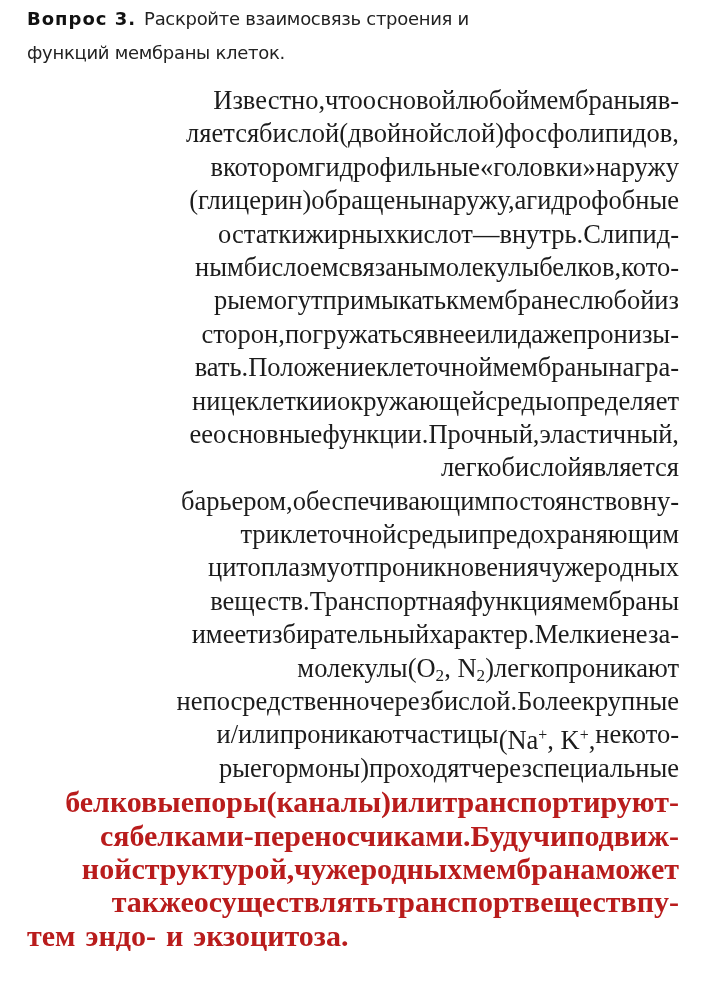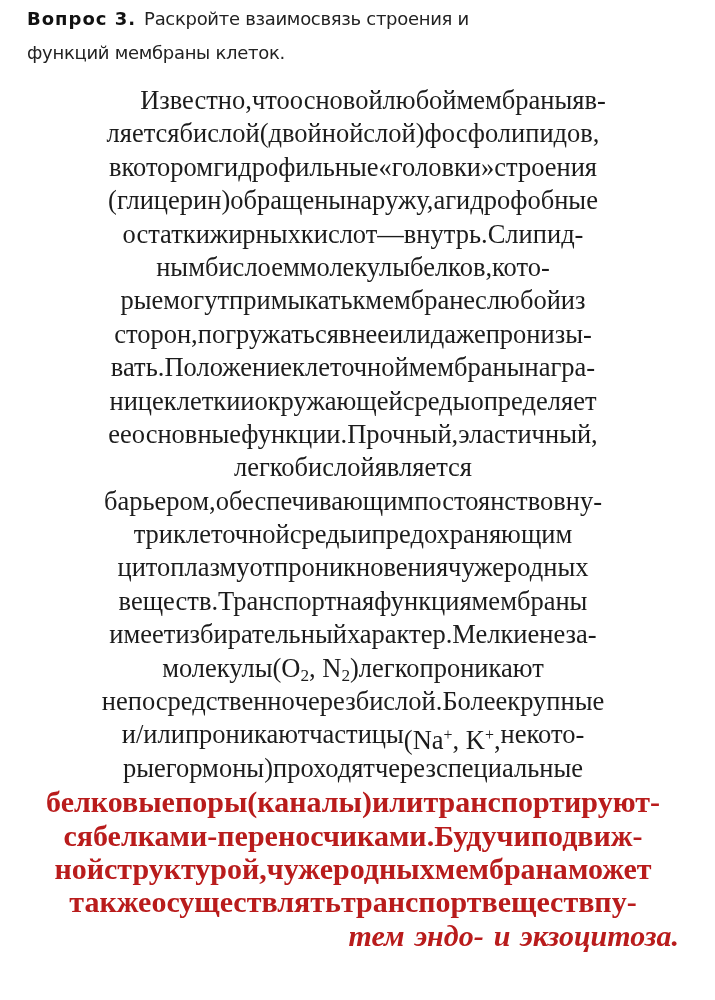--- a/index.html
+++ b/index.html
@@ -37,30 +37,29 @@
       left: 27px;
       top: 84px;
       width: 652px;
       font-family: "Liberation Serif", serif;
       font-size: 26.5px;
       line-height: 33.4px;
       color: #1c1c1c;
     }
     .line {
       display: flex;
-      justify-content: center;
+      justify-content: flex-end;
       white-space: nowrap;
       height: 33.4px;
     }
     .line.first {
       padding-left: 40px;
     }
     .line.last {
-      justify-content: flex-end;
-      font-style: italic;
+      justify-content: flex-start;
     }
     .line.last span + span {
       margin-left: 10px;
     }
     .line.bold-ish {
       font-weight: bold;
       font-size: 30px;
       color: #b91c1c;
     }
     sub { font-size: 0.65em; vertical-align: -0.25em; }
@@ -88,41 +87,42 @@
     <span>бислой</span>
     <span>(двойной</span>
     <span>слой)</span>
     <span>фосфолипидов,</span>
   </div>
   <div class="line">
     <span>в</span>
     <span>котором</span>
     <span>гидрофильные</span>
     <span>«головки»</span>
-    <span>строения</span>
+    <span>наружу</span>
   </div>
   <div class="line">
     <span>(глицерин)</span>
     <span>обращены</span>
     <span>наружу,</span>
     <span>а</span>
     <span>гидрофобные</span>
   </div>
   <div class="line">
     <span>остатки</span>
     <span>жирных</span>
     <span>кислот</span>
     <span>—</span>
     <span>внутрь.</span>
     <span>С</span>
     <span>липид-</span>
   </div>
   <div class="line">
     <span>ным</span>
     <span>бислоем</span>
+    <span>связаны</span>
     <span>молекулы</span>
     <span>белков,</span>
     <span>кото-</span>
   </div>
   <div class="line">
     <span>рые</span>
     <span>могут</span>
     <span>примыкать</span>
     <span>к</span>
     <span>мембране</span>

